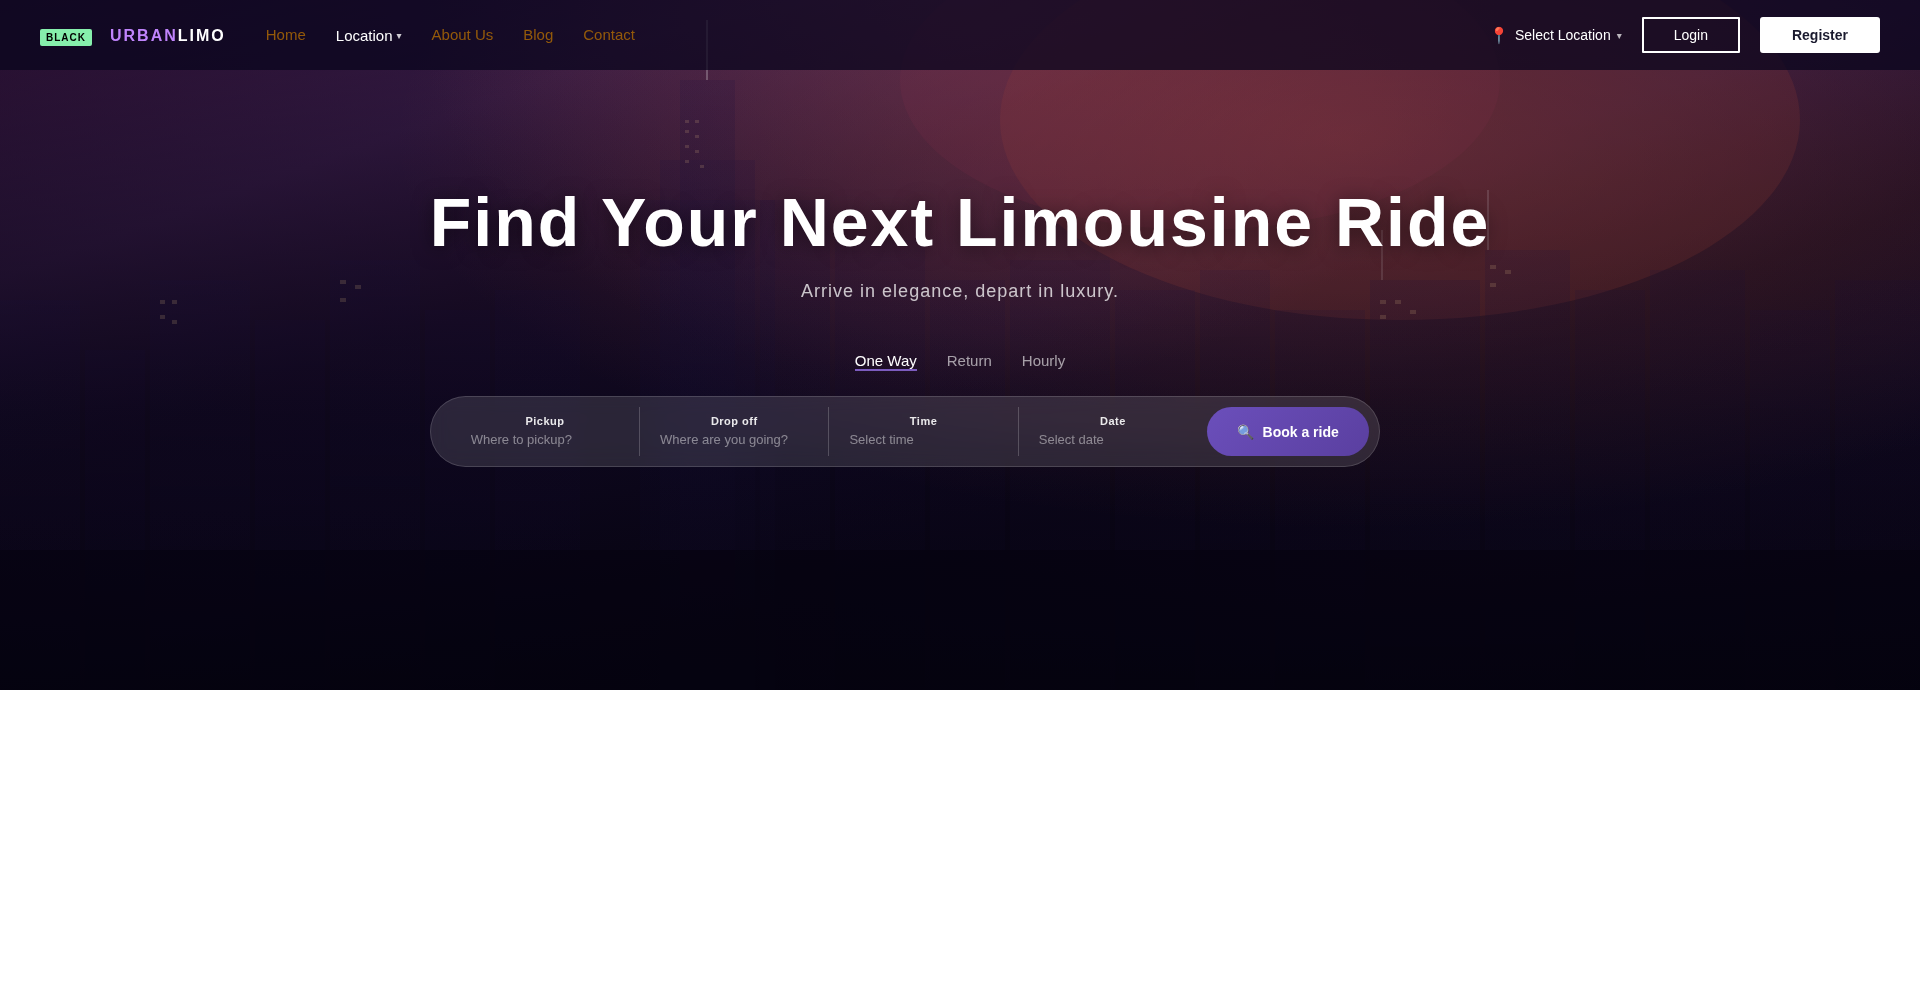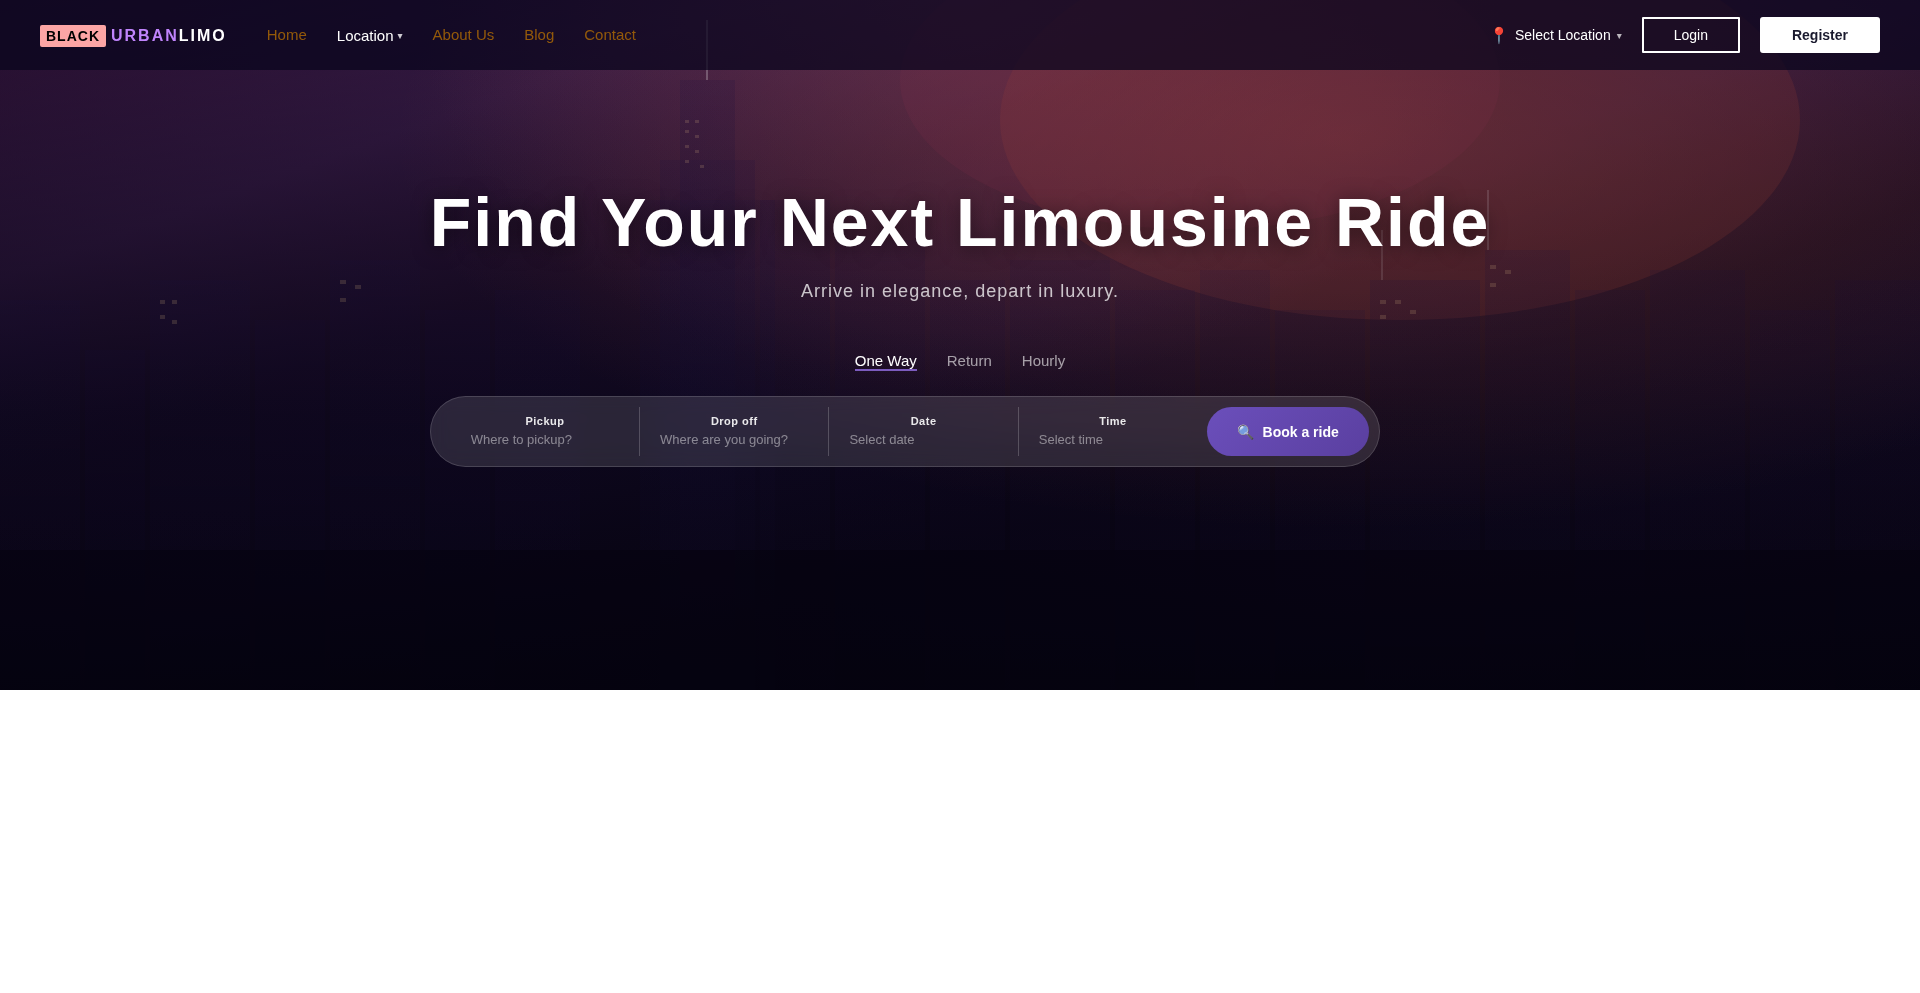--- a/index.html
+++ b/index.html
@@ -300,21 +300,21 @@
     }
   </style>
 </head>
 <body>
 
 <nav class="navbar">
   <div class="navbar-left">
 
     <div class="logo">
       <span class="logo-text">
-        <span style="background:#fca5a5;color:#000;font-size:14px;font-weight:900;padding:3px 6px;border-radius:2px;margin-right:5px;">BLACK</span><span style="color:#c084fc;font-weight:800;font-size:16px;letter-spacing:2px;">URBAN</span><span style="color:#fff;font-weight:800;font-size:16px;letter-spacing:2px;">LIMO</span>
+        <span style="background:#86efac;color:#000;font-size:10px;font-weight:900;padding:3px 6px;border-radius:2px;margin-right:18px;">BLACK</span><span style="color:#c084fc;font-weight:800;font-size:16px;letter-spacing:2px;">URBAN</span><span style="color:#fff;font-weight:800;font-size:16px;letter-spacing:2px;">LIMO</span>
       </span>
     </div>
 
     <ul class="nav-links">
       <li>
         <a href="#">Home</a>
       </li>
       <li class="has-dropdown">
         <span>Location</span>
         <span class="chevron">▾</span>
@@ -448,27 +448,27 @@
         <label>Pickup</label>
         <input type="text" placeholder="Where to pickup?" style="">
       </div>
 
       <div class="form-field">
         <label>Drop off</label>
         <input type="text" placeholder="Where are you going?" style="">
       </div>
 
       <div class="form-field">
+        <label>Time</label>
+        <input type="text" placeholder="Select time" style="">
+      </div>
+
+      <div class="form-field">
         <label>Date</label>
         <input type="text" placeholder="Select date" style="">
-      </div>
-
-      <div class="form-field">
-        <label>Time</label>
-        <input type="text" placeholder="Select time" style="">
       </div>
 
       <button class="btn-book">
         <span class="search-icon-btn">🔍</span>
         <span>Book a ride</span>
       </button>
     </div>
   </div>
 </section>
 

